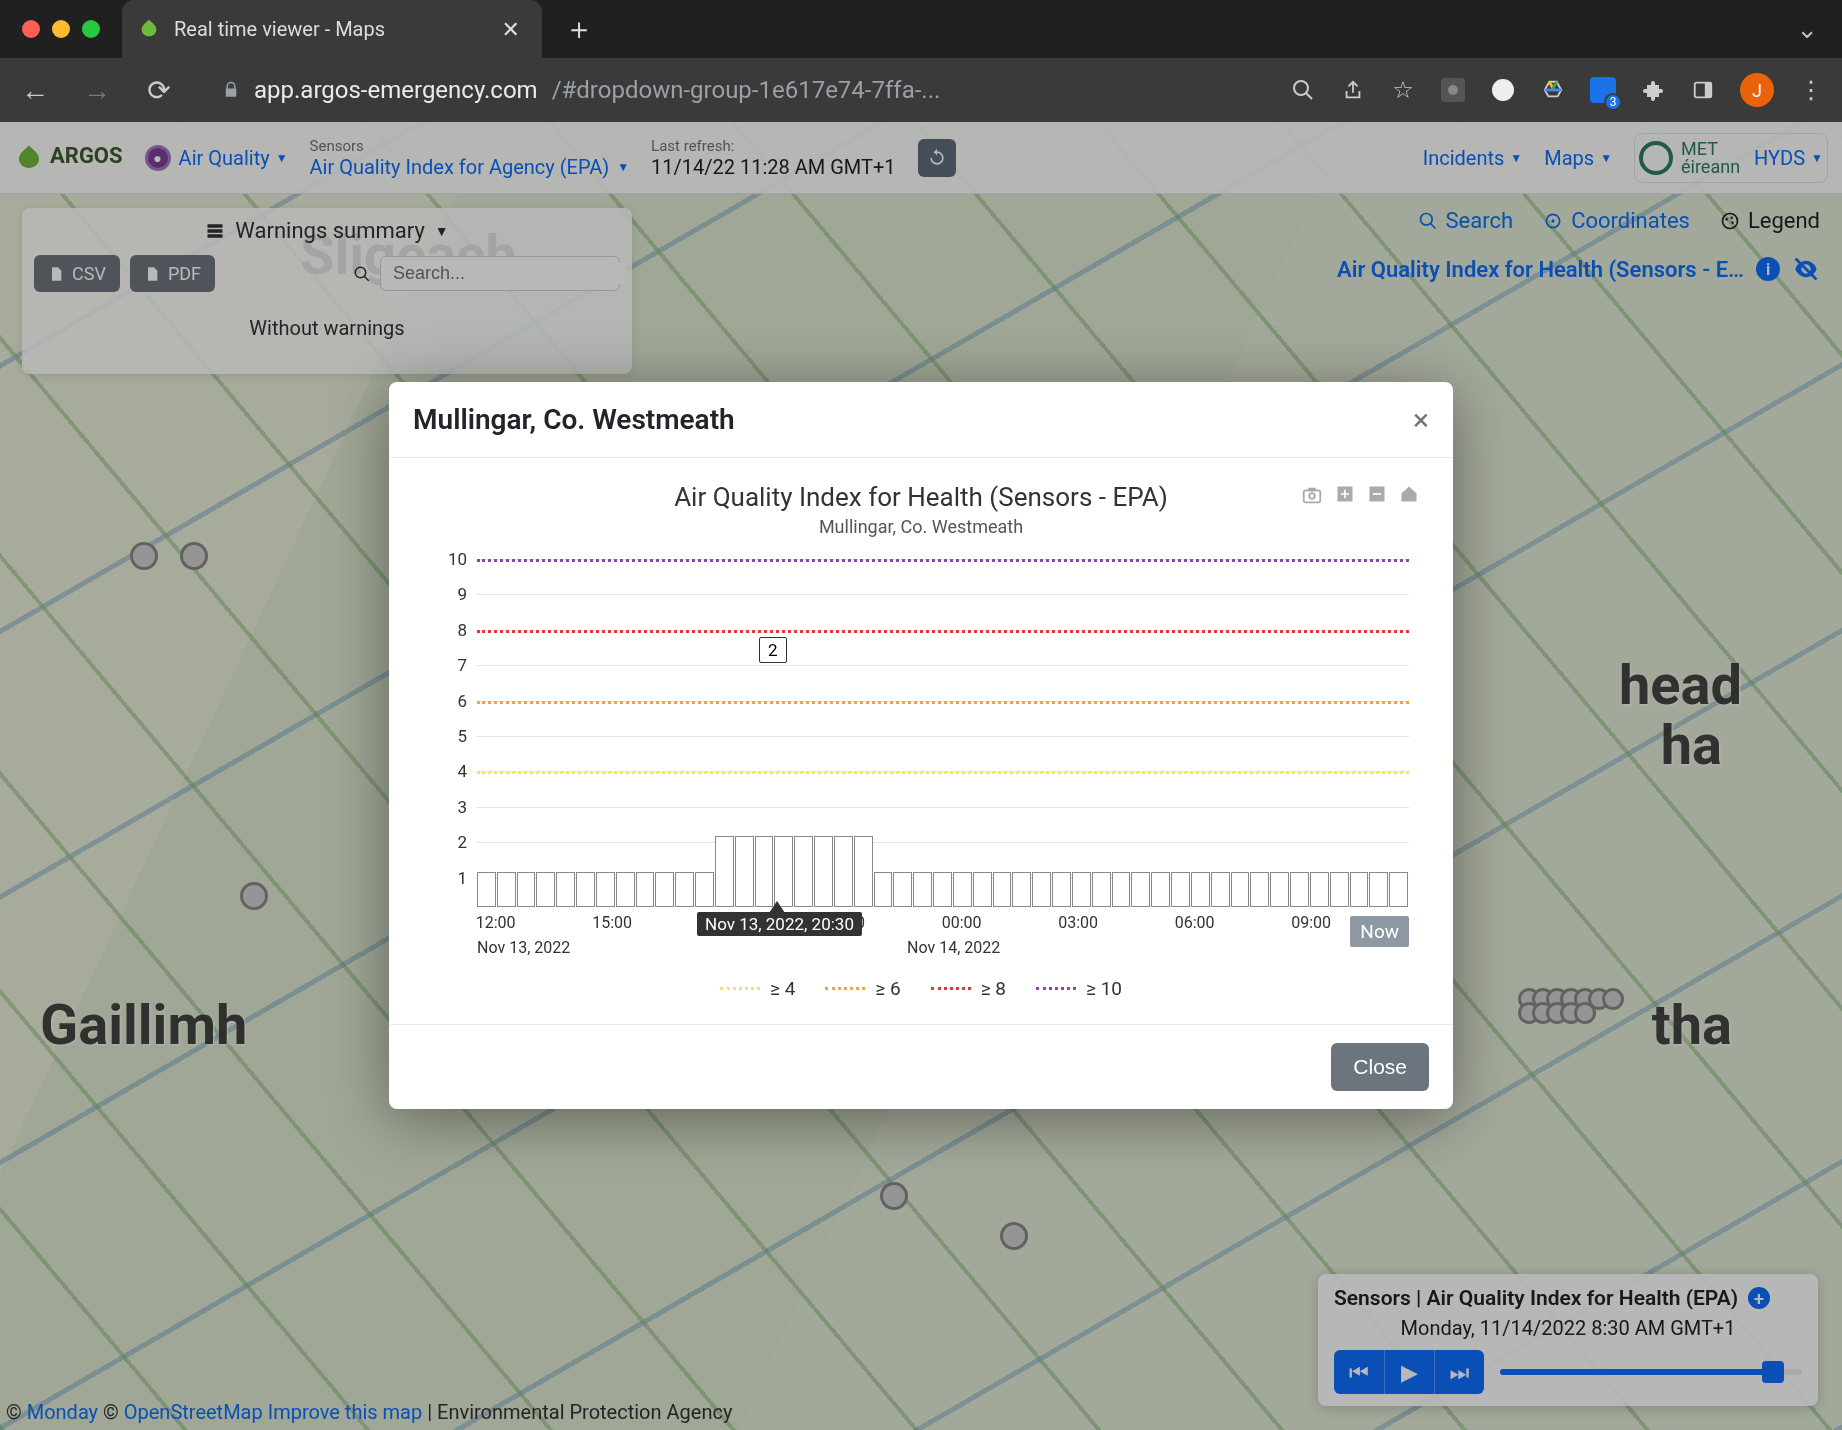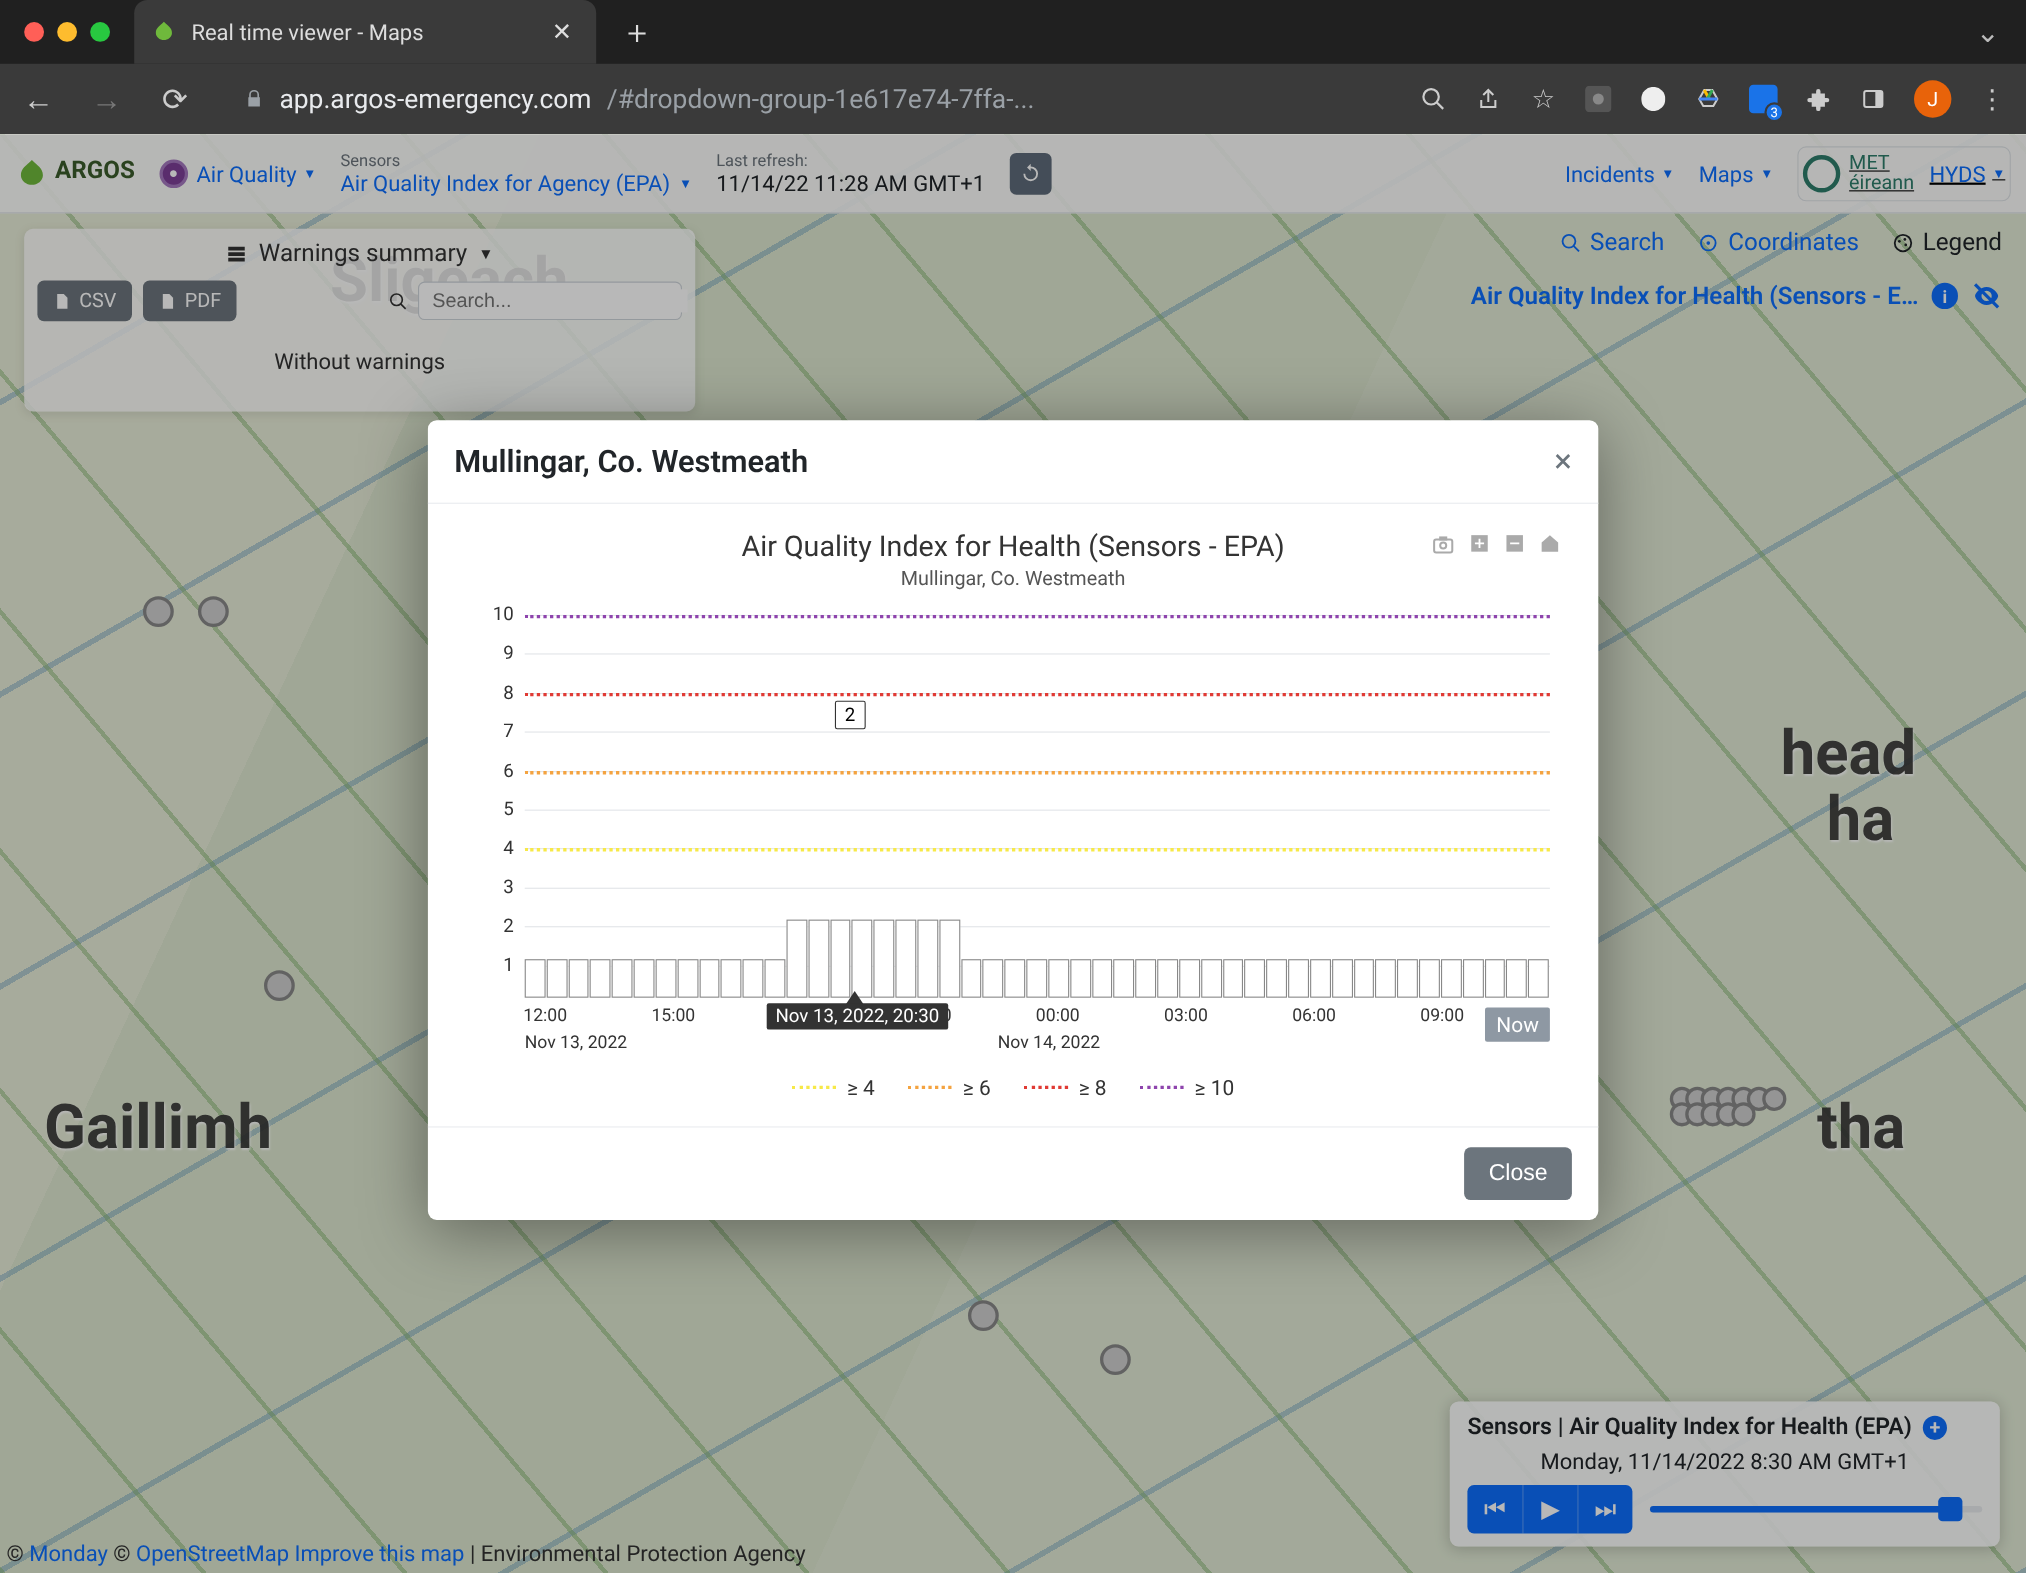--- a/index.html
+++ b/index.html
@@ -56,21 +56,21 @@
   .aq-chip .lbl .caret{font-size:12px;}
   .sensors-block { font-size:14px;}
   .sensors-block .small { color:#6c757d; font-size:15px; display:block;}
   .sensors-block .val { color:#0d6efd; font-size:20px; display:flex; align-items:center; gap:8px;}
   .refresh-block .small{color:#6c757d; font-size:15px;}
   .refresh-block .val{color:#212529; font-size:20px;}
   .refresh-btn { width:38px; height:38px; background:#5f6b7a; color:#fff; border-radius:6px; display:flex; align-items:center; justify-content:center; font-size:20px;}
   .app-toolbar .flex-spacer{flex:1;}
   .tb-link { color:#0d6efd; font-size:20px; display:flex; align-items:center; gap:6px;}
   .tb-link .caret{font-size:12px;}
-  .met-logo-box { display:flex; align-items:center; gap:14px; border:1px solid #dfe3e7; border-radius:8px; padding:6px 4px;text-decoration:underline;}
+  .met-logo-box { display:flex; align-items:center; gap:14px; border:1px solid #dfe3e7; border-radius:8px; padding:6px 4px;}
   .met-logo { display:flex; align-items:center; gap:8px; color:#2e7d6b; font-size:18px;}
   .met-logo .swirl{width:34px;height:34px;border:4px solid #2e7d6b;border-radius:50%;}
 
   
   .map-controls { position:relative; z-index:2; display:flex; align-items:flex-start; padding:14px 22px; gap:26px;}
   .left-panel { background:rgba(255,255,255,0.85); border-radius:8px; padding:10px 12px; width:610px; box-shadow:0 2px 10px rgba(0,0,0,0.1);}
   .warn-head { display:flex; align-items:center; gap:10px; font-size:22px; color:#333; justify-content:center;}
   .warn-head .caret{font-size:14px;}
   .export-row { display:flex; gap:10px; margin-top:12px; align-items:center;}
   .exp-btn { background:#6c757d; color:#fff; border-radius:6px; padding:8px 14px; font-size:18px; display:flex; align-items:center; gap:8px;}

